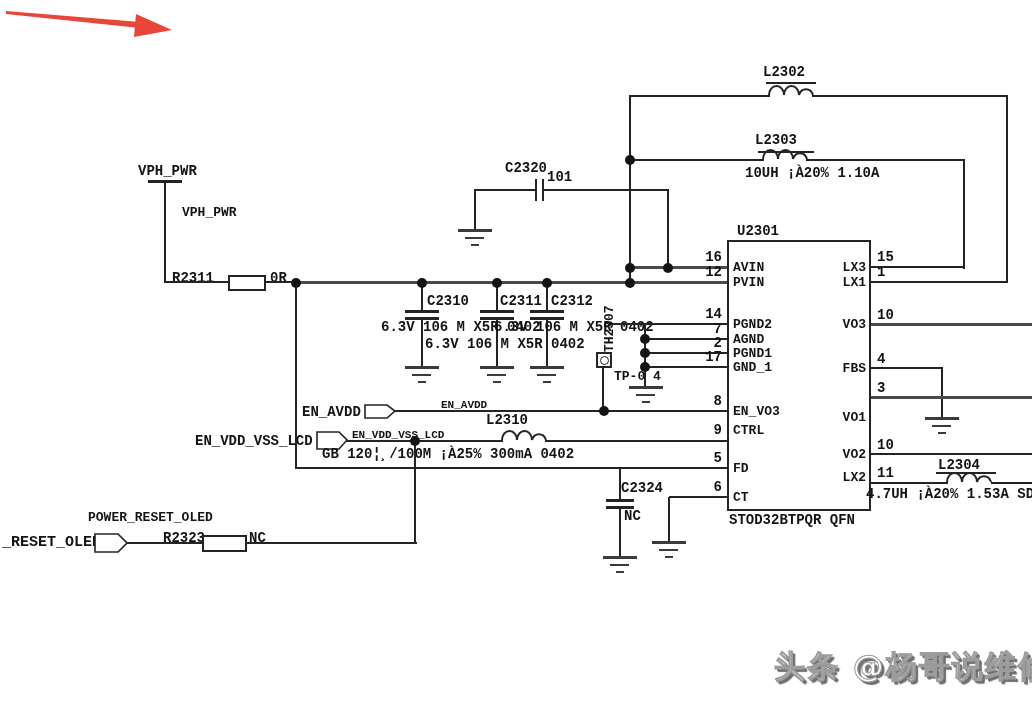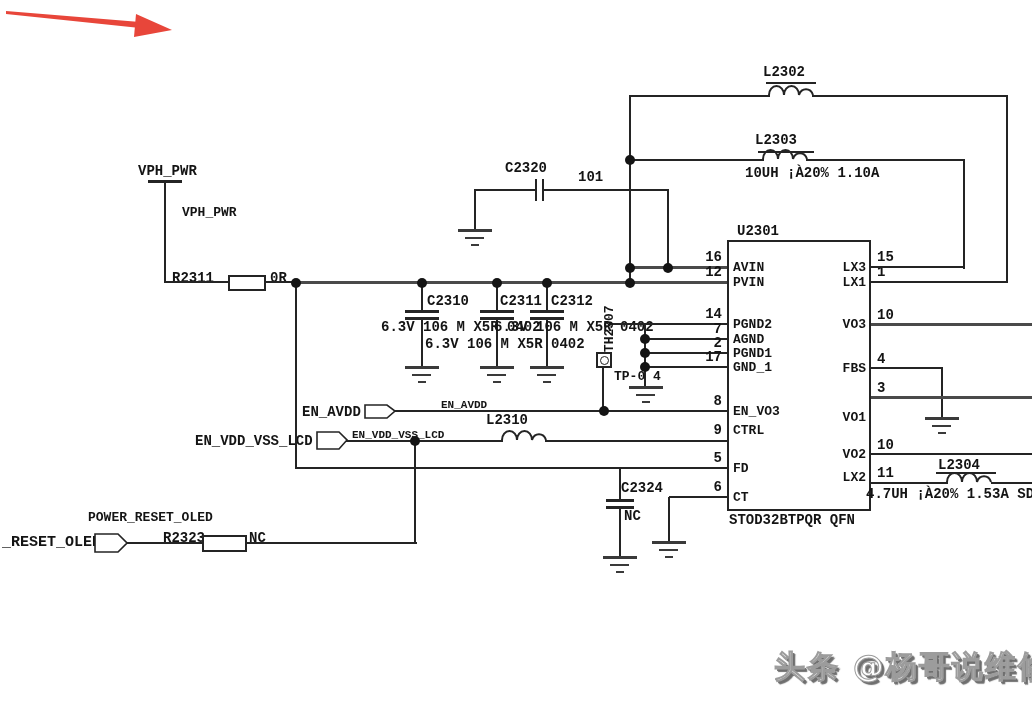--- a/index.html
+++ b/index.html
@@ -47,21 +47,21 @@
   <div class="res" style="left:228px;top:275px;width:38px;height:16px"></div>
   <span class="t" style="left:270px;top:271px">0R</span>
   <i class="w" style="left:266px;top:281px;width:31px;height:2px"></i>
 
   <i class="b" style="left:296px;top:281px;width:432px;height:3px"></i>
   <i class="b" style="left:630px;top:266px;width:98px;height:3px"></i>
   <i class="w" style="left:629px;top:95px;width:2px;height:188px"></i>
   <i class="w" style="left:667px;top:189px;width:2px;height:79px"></i>
 
   <span class="t" style="left:505px;top:161px">C2320</span>
-  <span class="t" style="left:578px;top:170px">101</span>
+  <span class="t" style="left:547px;top:170px">101</span>
   <i class="w" style="left:475px;top:189px;width:61px;height:2px"></i>
   <i class="plate" style="left:535px;top:179px;width:2px;height:22px"></i>
   <i class="plate" style="left:542px;top:179px;width:2px;height:22px"></i>
   <i class="w" style="left:544px;top:189px;width:124px;height:2px"></i>
   <i class="w" style="left:474px;top:189px;width:2px;height:40px"></i>
   <div class="gnd" style="left:458px;top:229px">
     <i class="a"></i>
       <i class="c"></i>
       <i class="e"></i>
   </div>
@@ -152,20 +152,21 @@
   <svg class="flag" style="left:316px;top:431px" width="32" height="19" viewBox="0 0 32 19">
     <polygon points="1,1 23,1 31,9 23,18 1,18" fill="#fff" stroke="#242424" stroke-width="1.6"></polygon>
   </svg>
   <i class="w" style="left:346px;top:440px;width:157px;height:2px"></i>
   <span class="t t11" style="left:352px;top:429px">EN_VDD_VSS_LCD</span>
   <span class="t" style="left:486px;top:413px">L2310</span>
   <svg class="coil" style="left:501px;top:429px" width="46" height="12" viewBox="0 0 46 12">
     <path d="M1,11 A7.5,9 0 0 1 16,11 A7.5,9 0 0 1 31,11 A7.5,9 0 0 1 45,11" fill="none" stroke="#242424" stroke-width="2"></path>
   </svg>
   <i class="w" style="left:545px;top:440px;width:183px;height:2px"></i>
+  <span class="t" style="left:322px;top:447px">GB 120¦¸/100M ¡À25% 300mA 0402</span>
   <i class="w" style="left:414px;top:441px;width:2px;height:103px"></i>
 
   <i class="w" style="left:295px;top:283px;width:2px;height:186px"></i>
   <i class="w" style="left:295px;top:467px;width:433px;height:2px"></i>
 
   <i class="w" style="left:619px;top:468px;width:2px;height:32px"></i>
   <span class="t" style="left:621px;top:481px">C2324</span>
   <i class="plate" style="left:606px;top:499px;width:28px;height:3px"></i>
   <i class="plate" style="left:606px;top:506px;width:28px;height:3px"></i>
   <span class="t" style="left:624px;top:509px">NC</span>

